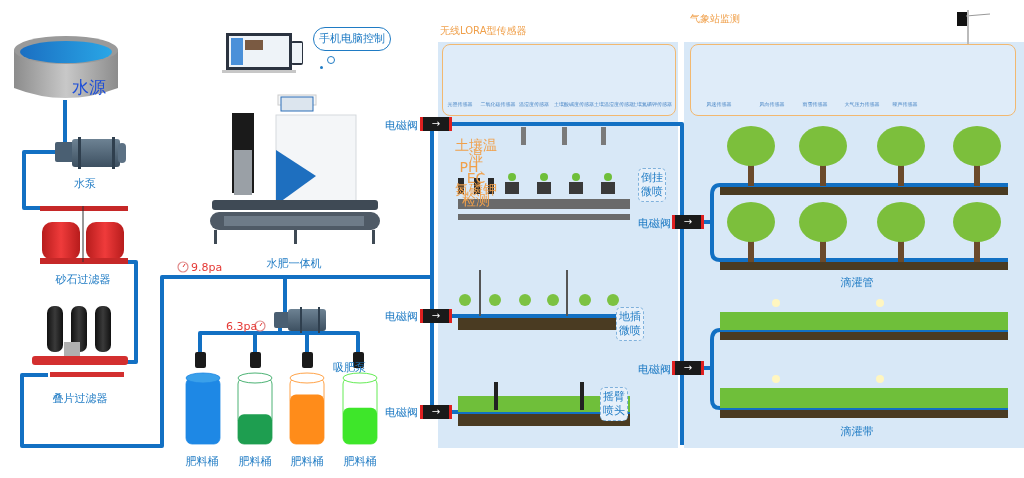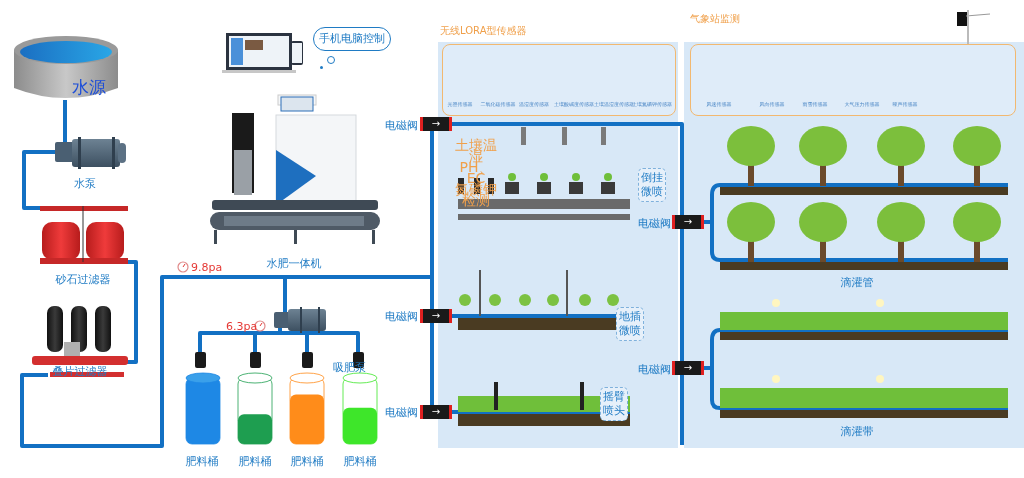--- a/index.html
+++ b/index.html
@@ -290,21 +290,21 @@
 
 <div class="abs" style="left:420px;top:117px;width:26px;height:14px;background:#1a1a1a;border-left:3px solid #e02020;border-right:3px solid #e02020;color:#fff;font-size:10px;line-height:14px;text-align:center;">→</div>
 <div class="abs" style="left:420px;top:309px;width:26px;height:14px;background:#1a1a1a;border-left:3px solid #e02020;border-right:3px solid #e02020;color:#fff;font-size:10px;line-height:14px;text-align:center;">→</div>
 <div class="abs" style="left:420px;top:405px;width:26px;height:14px;background:#1a1a1a;border-left:3px solid #e02020;border-right:3px solid #e02020;color:#fff;font-size:10px;line-height:14px;text-align:center;">→</div>
 <div class="abs" style="left:672px;top:215px;width:26px;height:14px;background:#1a1a1a;border-left:3px solid #e02020;border-right:3px solid #e02020;color:#fff;font-size:10px;line-height:14px;text-align:center;">→</div>
 <div class="abs" style="left:672px;top:361px;width:26px;height:14px;background:#1a1a1a;border-left:3px solid #e02020;border-right:3px solid #e02020;color:#fff;font-size:10px;line-height:14px;text-align:center;">→</div>
 
 <div class="abs" style="left:46px;top:76px;color:#1d4ed8;font-size:17px;margin-left:26px;">水源</div>
 <div class="lbl lbl-c" style="left:85px;top:176px;text-align:center;">水泵</div>
 <div class="lbl lbl-c" style="left:83px;top:272px;">砂石过滤器</div>
-<div class="lbl lbl-c" style="left:80px;top:364px;">叠片过滤器</div>
+<div class="lbl lbl-c" style="left:80px;top:391px;">叠片过滤器</div>
 
 <div class="abs" style="left:313px;top:27px;width:76px;height:22px;border:1.5px solid #1f7bc4;border-radius:12px;background:#fff;color:#1f7bc4;font-size:11px;line-height:22px;text-align:center;">
   <span>手机电脑控制</span>
 </div>
 <div class="abs" style="left:327px;top:56px;width:6px;height:6px;border:1px solid #1f7bc4;border-radius:50%;"></div>
 <div class="abs" style="left:320px;top:66px;width:3px;height:3px;background:#1f7bc4;border-radius:50%;"></div>
 
 <div class="lbl lbl-c" style="left:294px;top:256px;text-align:center;">水肥一体机</div>
 
 <div class="abs red" style="left:191px;top:261px;">9.8pa</div>

